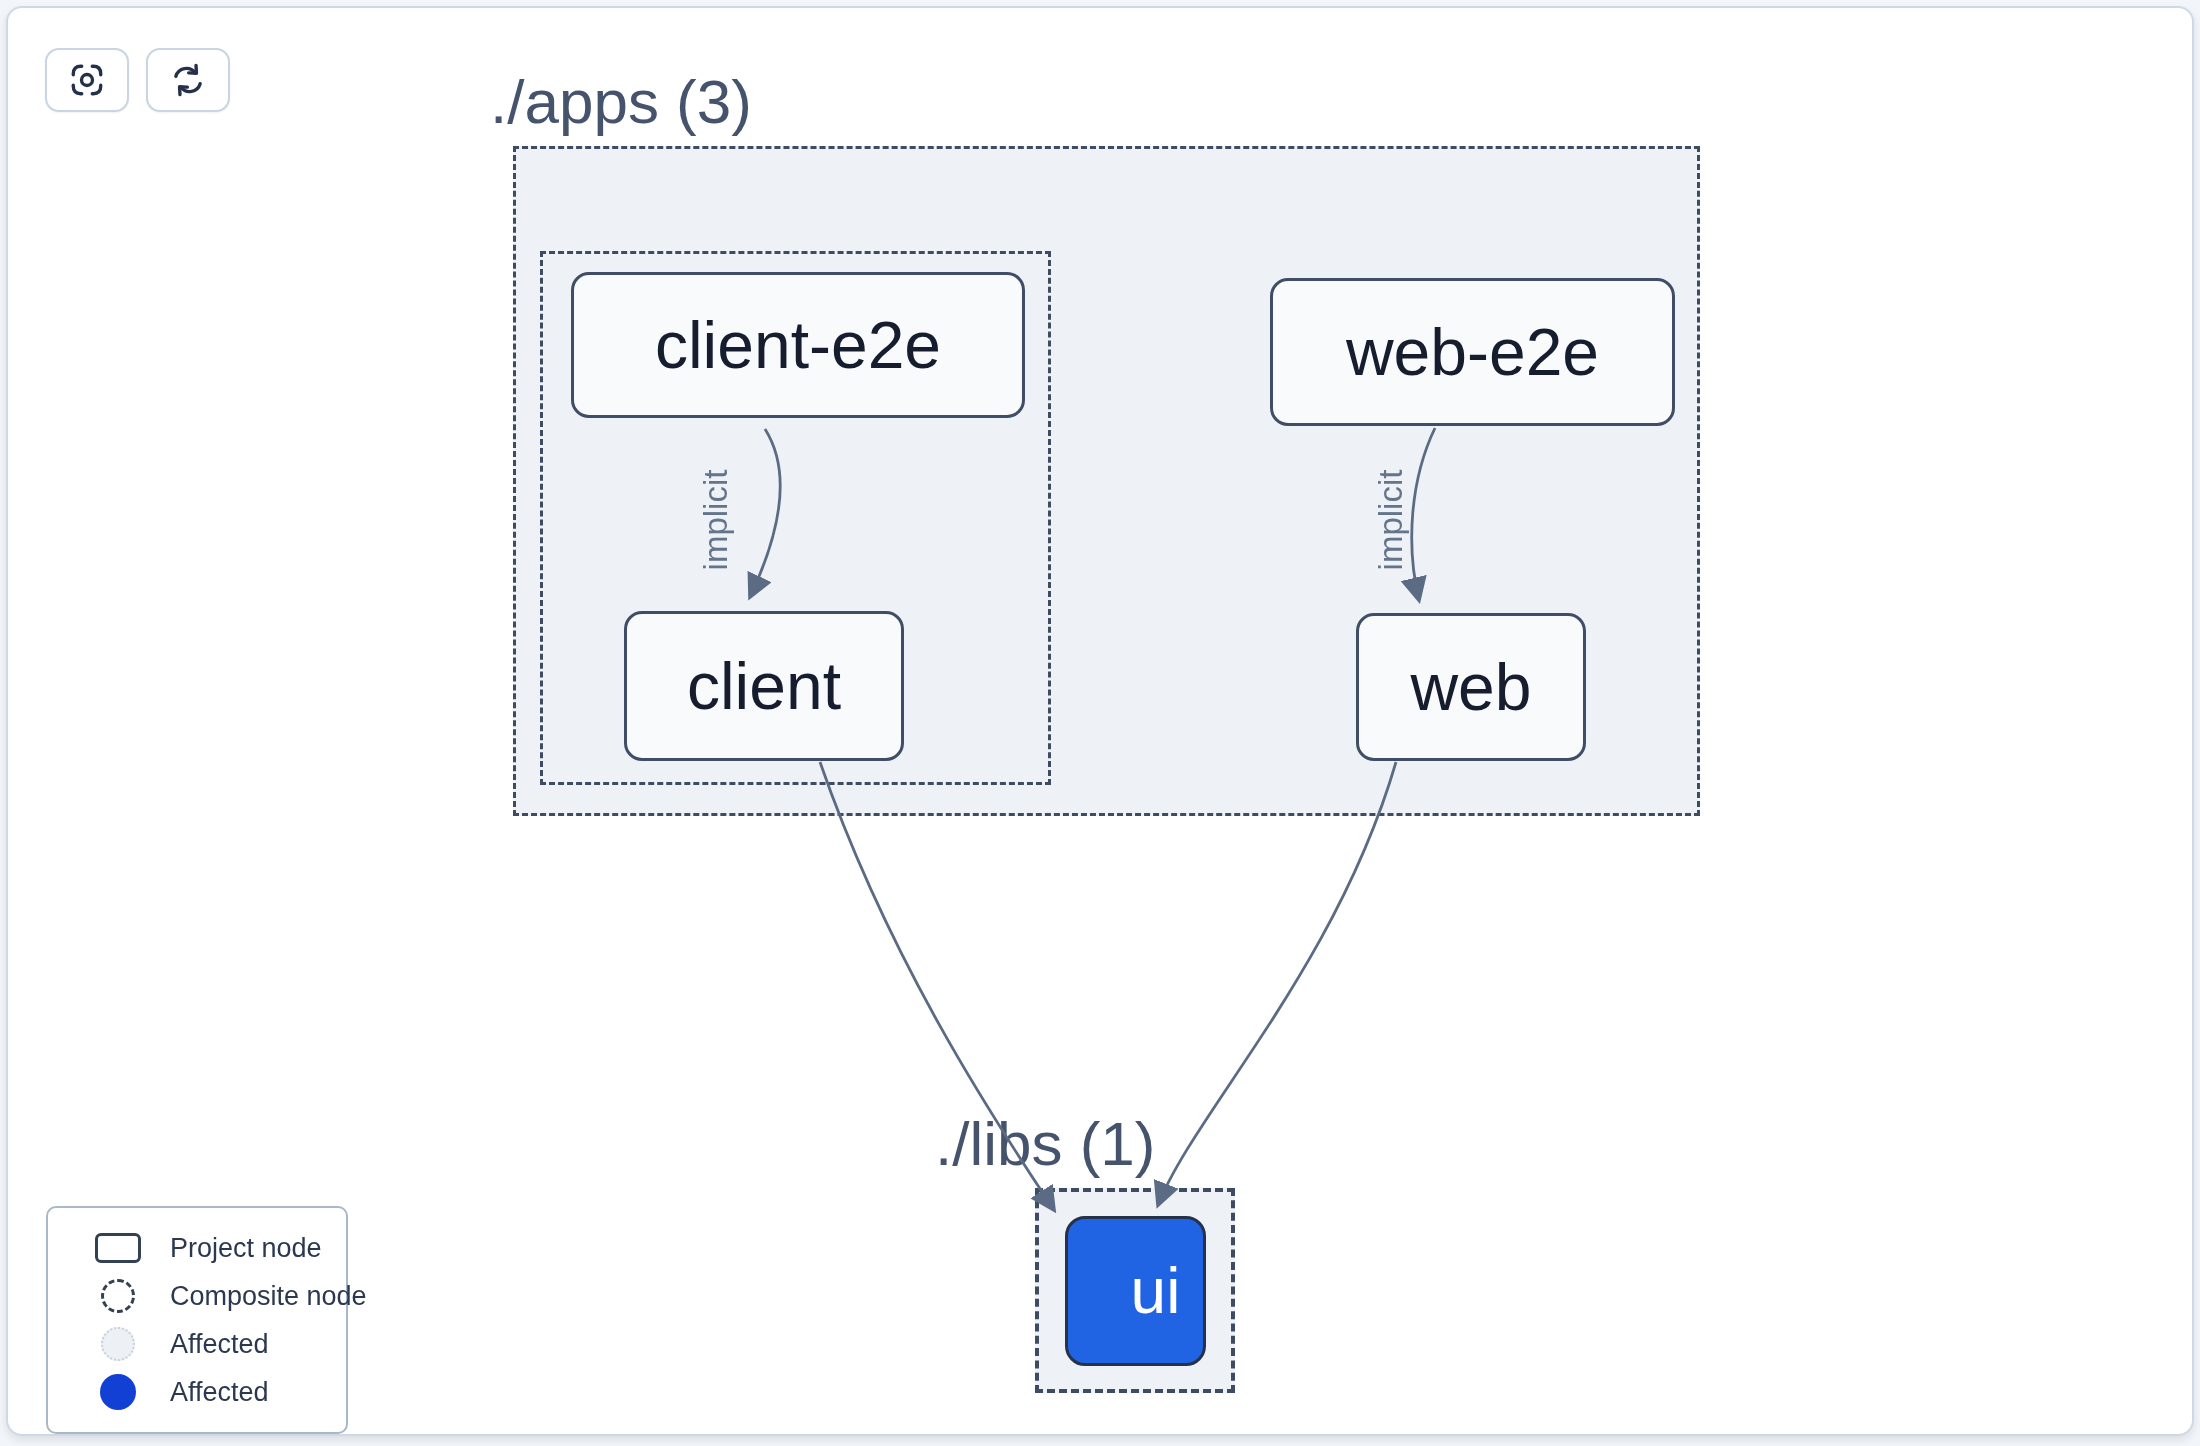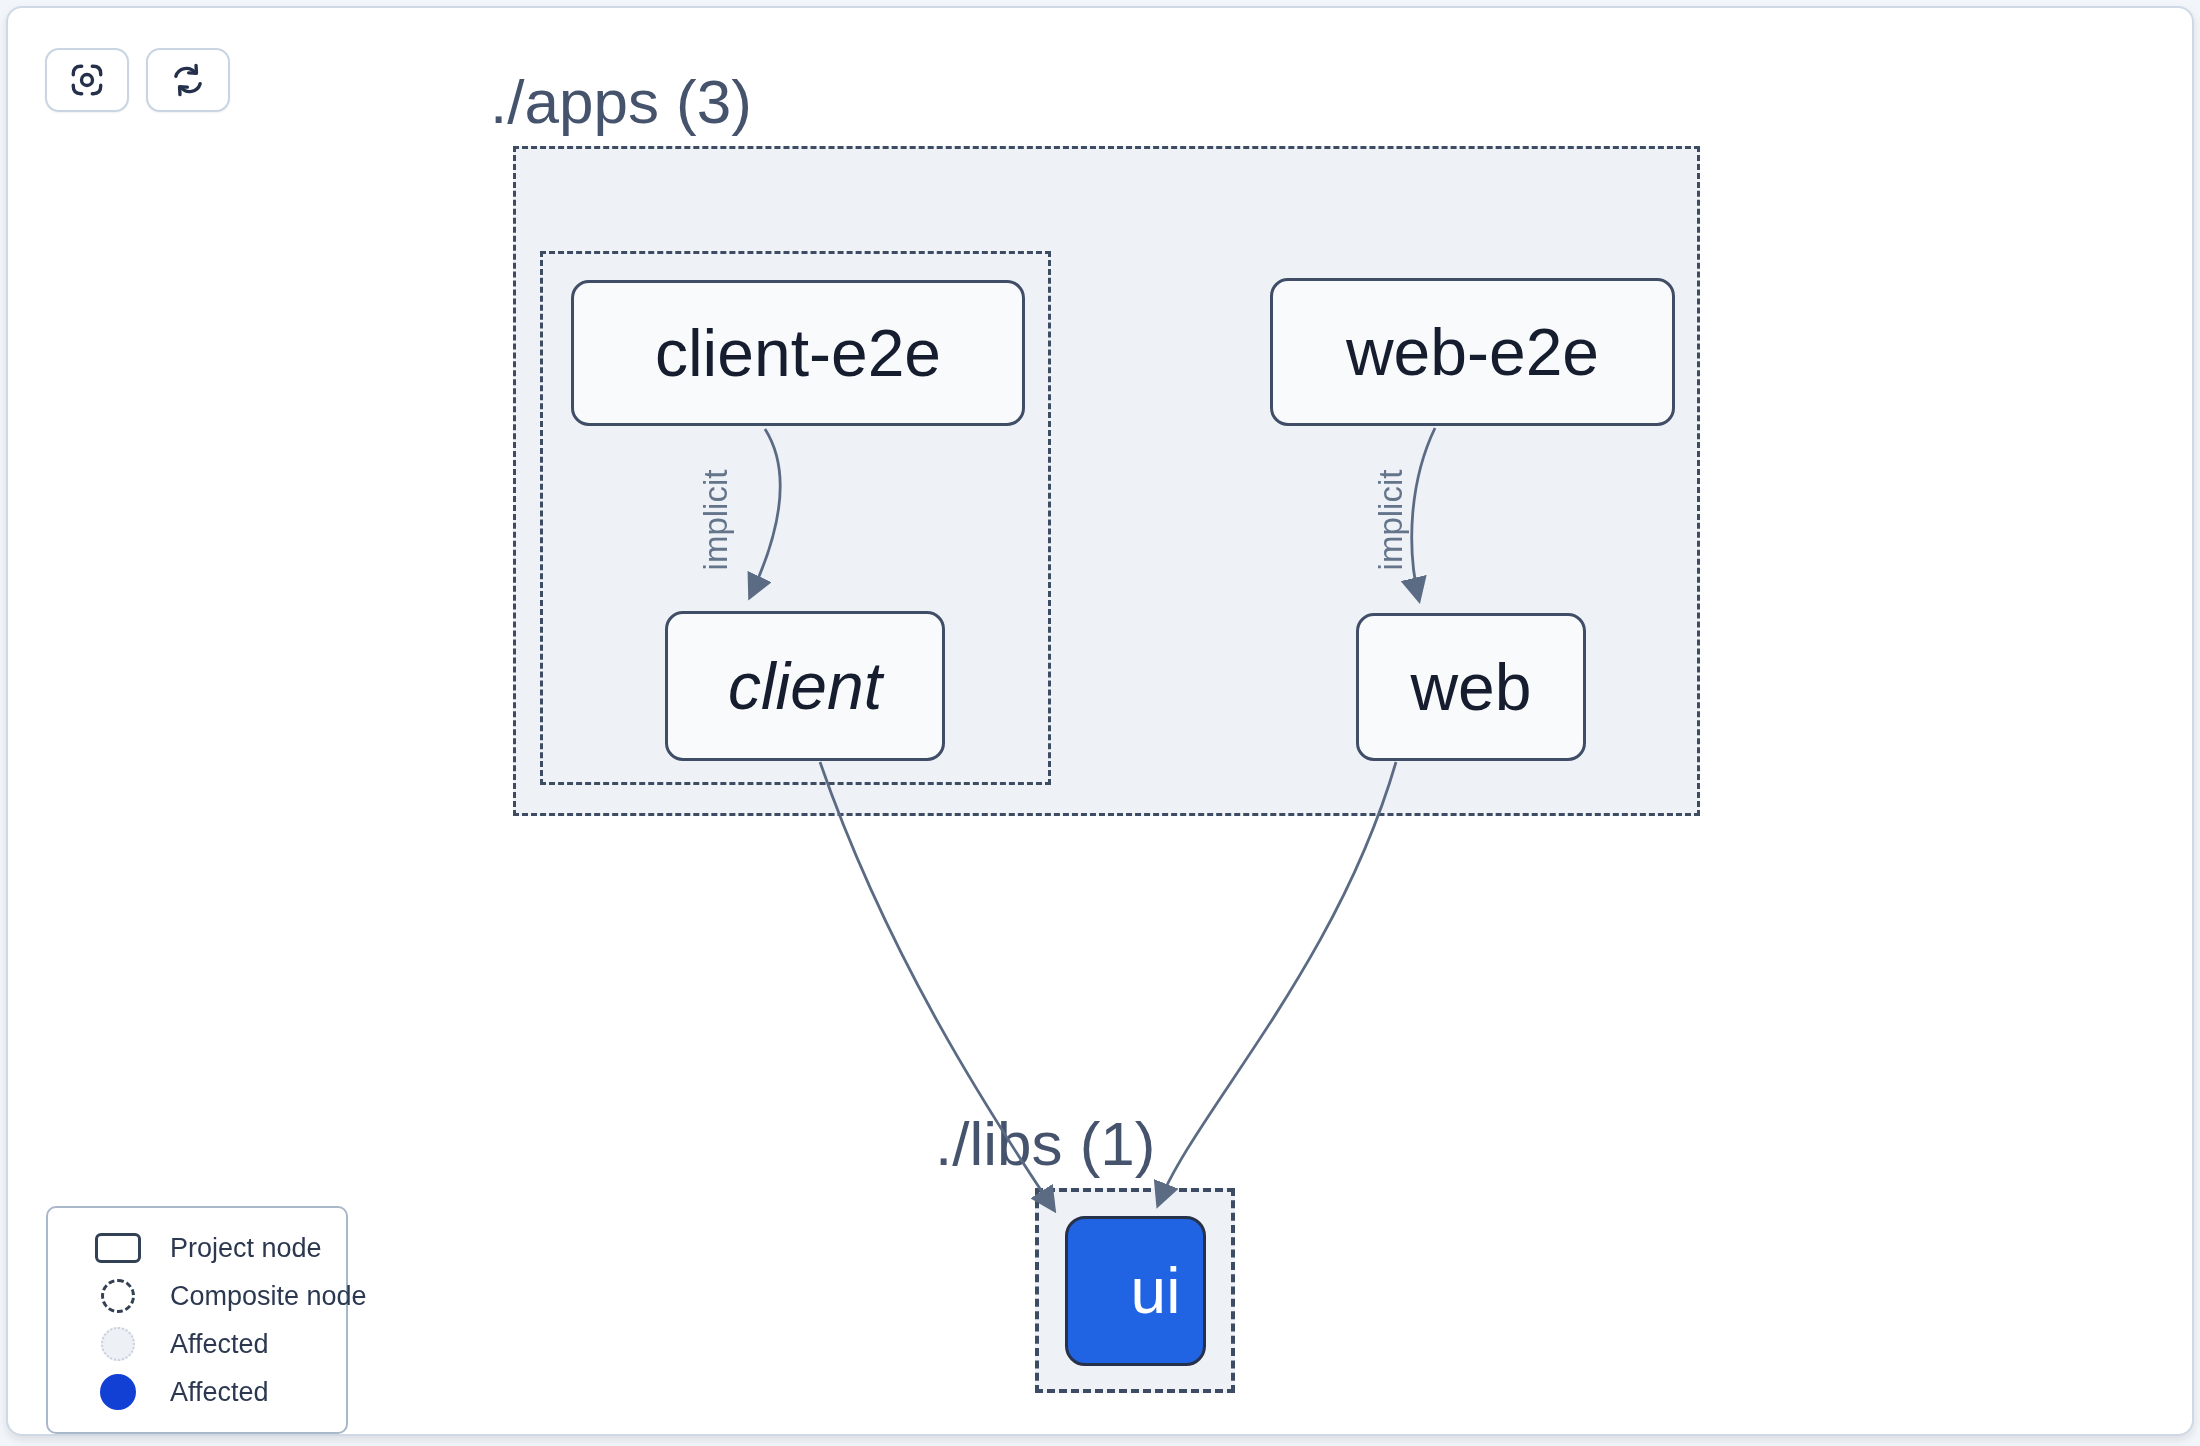--- a/index.html
+++ b/index.html
@@ -26,23 +26,23 @@
   .group-title{position:absolute;font-size:62px;line-height:71px;color:#46536c;text-align:left;
                white-space:nowrap;pointer-events:none;}
   #title-apps{left:482px;top:58px;width:1187px;}
   #title-recipes{left:532px;top:163px;width:511px;}
   #title-libs{left:927px;top:1100px;width:400px;}
 
   
   .pnode{position:absolute;background:#f8fafc;border:3px solid #3f4d66;border-radius:18px;
          display:flex;align-items:center;justify-content:center;color:#151d2e;font-size:66px;
          cursor:pointer;}
-  #node-client-e2e{left:563px;top:272px;width:454px;height:146px;}
+  #node-client-e2e{left:563px;top:264px;width:454px;height:146px;}
   #node-web-e2e{left:1262px;top:270px;width:405px;height:148px;}
-  #node-client{left:657px;top:603px;width:280px;height:150px;font-style:italic;}
+  #node-client{left:616px;top:603px;width:280px;height:150px;}
   #node-web{left:1348px;top:605px;width:230px;height:148px;}
   #node-ui{left:1057px;top:1208px;width:141px;height:150px;background:#2064e4;border:3px solid #26314a;
            border-radius:20px;color:#ffffff;font-size:64px;padding-left:40px;}
 
   
   #edges{position:absolute;left:0;top:0;width:2200px;height:1446px;pointer-events:none;}
   #edges path.edge{fill:none;stroke:#5b6b84;stroke-width:2.8;pointer-events:stroke;cursor:pointer;}
   #edges text{font-family:"Liberation Sans","DejaVu Sans",sans-serif;font-size:33px;fill:#64748b;}
 
   

